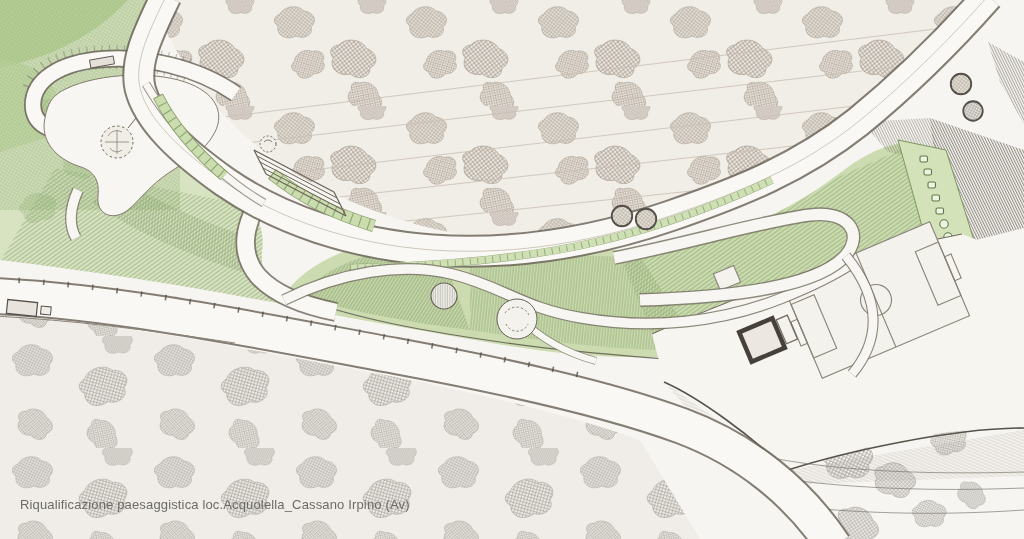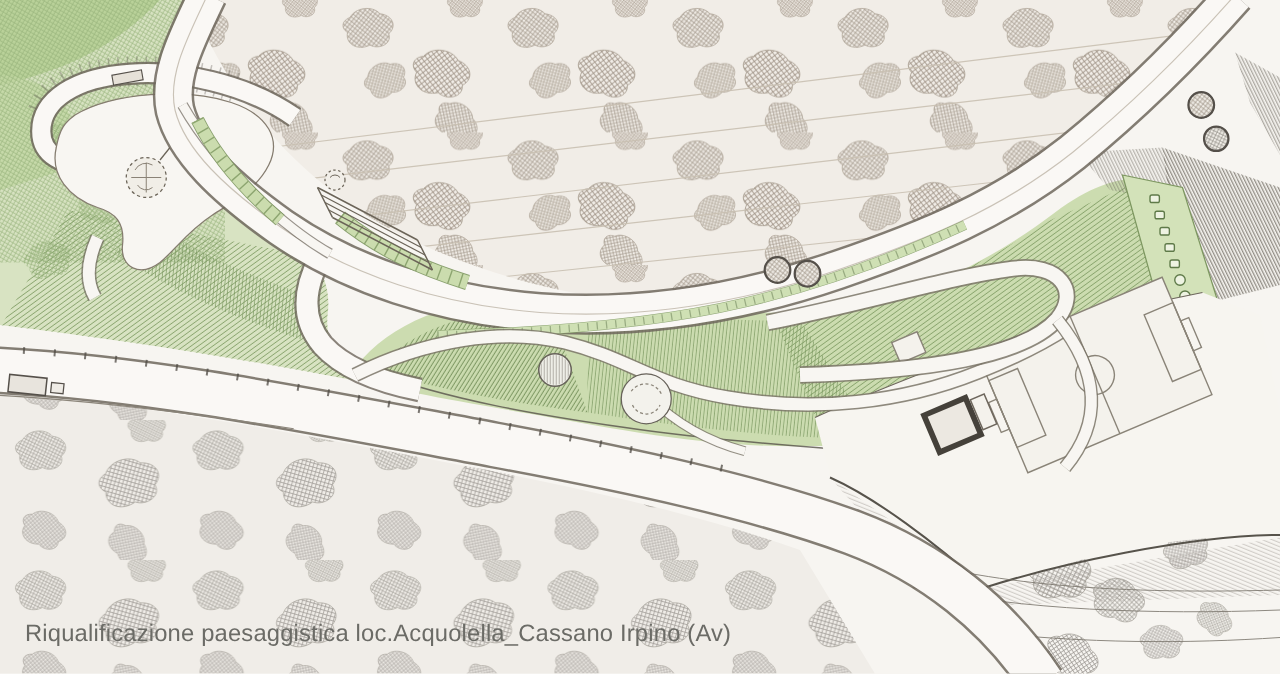--- a/index.html
+++ b/index.html
@@ -5,21 +5,21 @@
   :root{
     --paper:#f7f5f1;
     --caption_color:#6b6b66;
   }
   html,body{margin:0;padding:0;background:var(--paper);}
   .stage{position:relative;width:1024px;height:539px;overflow:hidden;background:var(--paper);
          font-family:"Liberation Sans", sans-serif;}
   .stage svg{display:block;width:1024px;height:539px;}
   .caption{
     position:absolute;left:20px;top:497px;
-    font-size:19px;font-weight:400;letter-spacing:.15px;
+    font-size:13px;font-weight:400;letter-spacing:.15px;
     color:var(--caption_color);
     white-space:nowrap;
   }
 </style>
 </head>
 <body>
 
 <div class="stage">
 <svg viewBox="0 0 1024 539" xmlns="http://www.w3.org/2000/svg">
   <defs>

